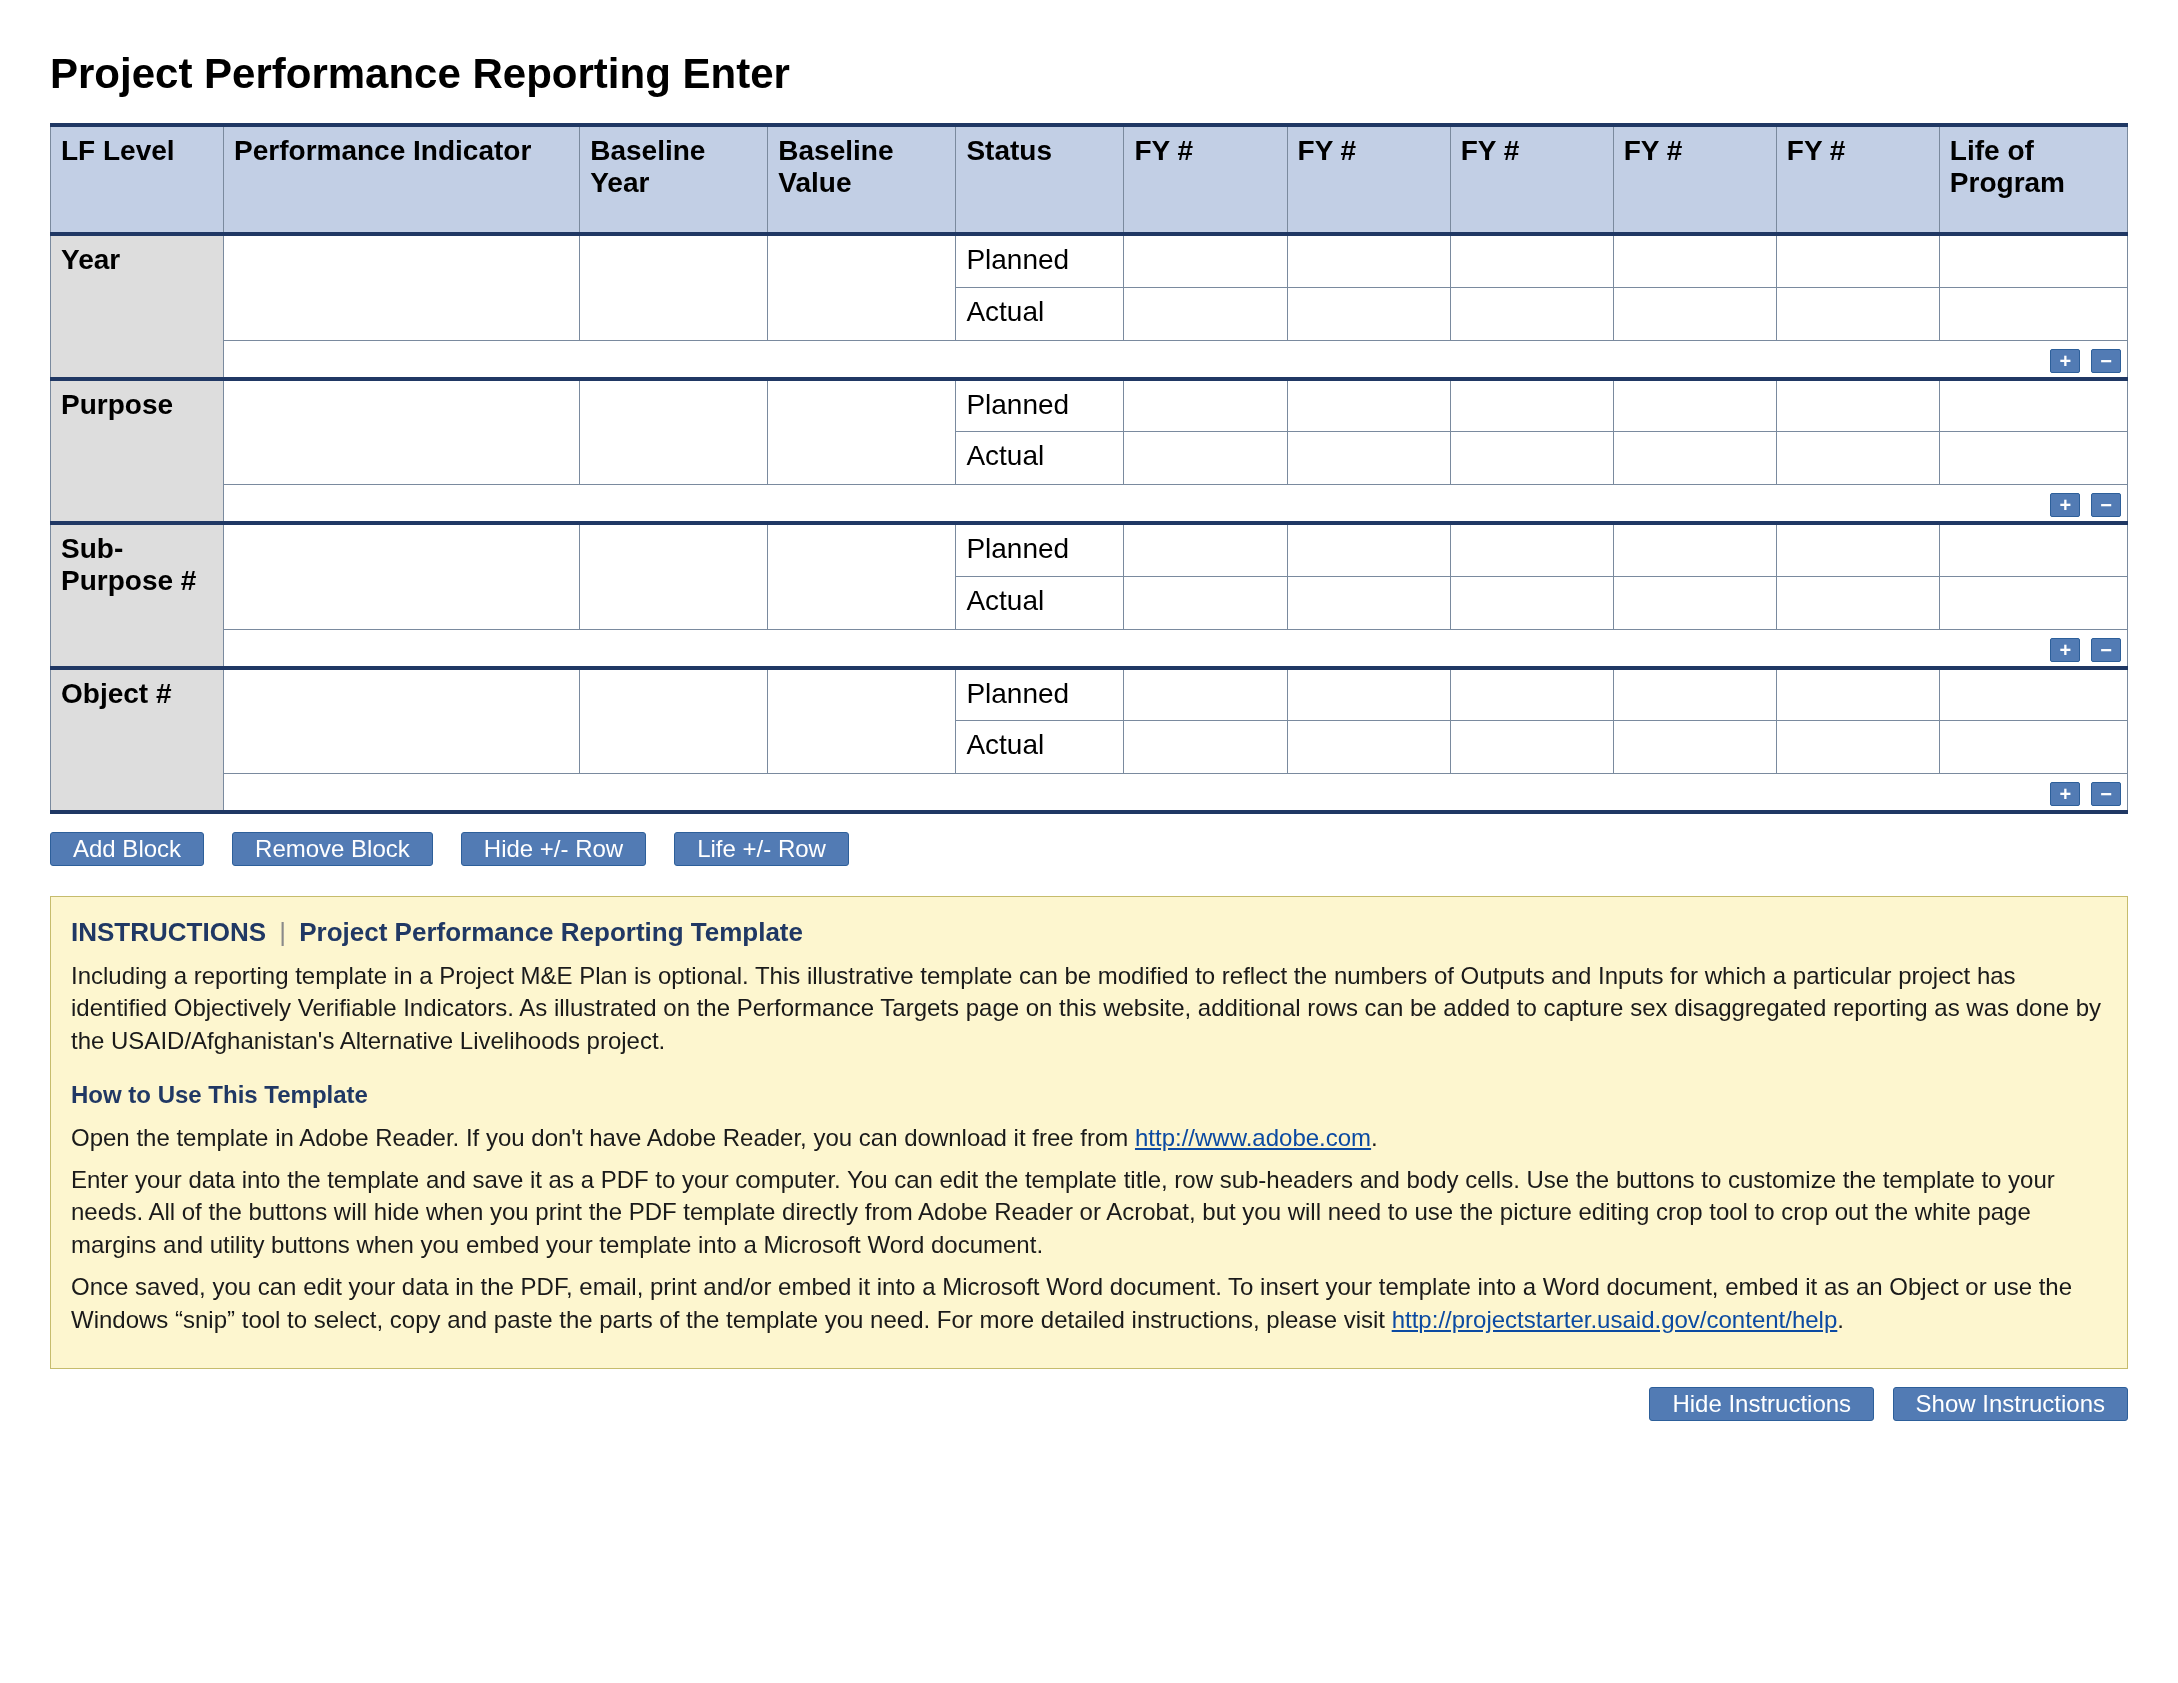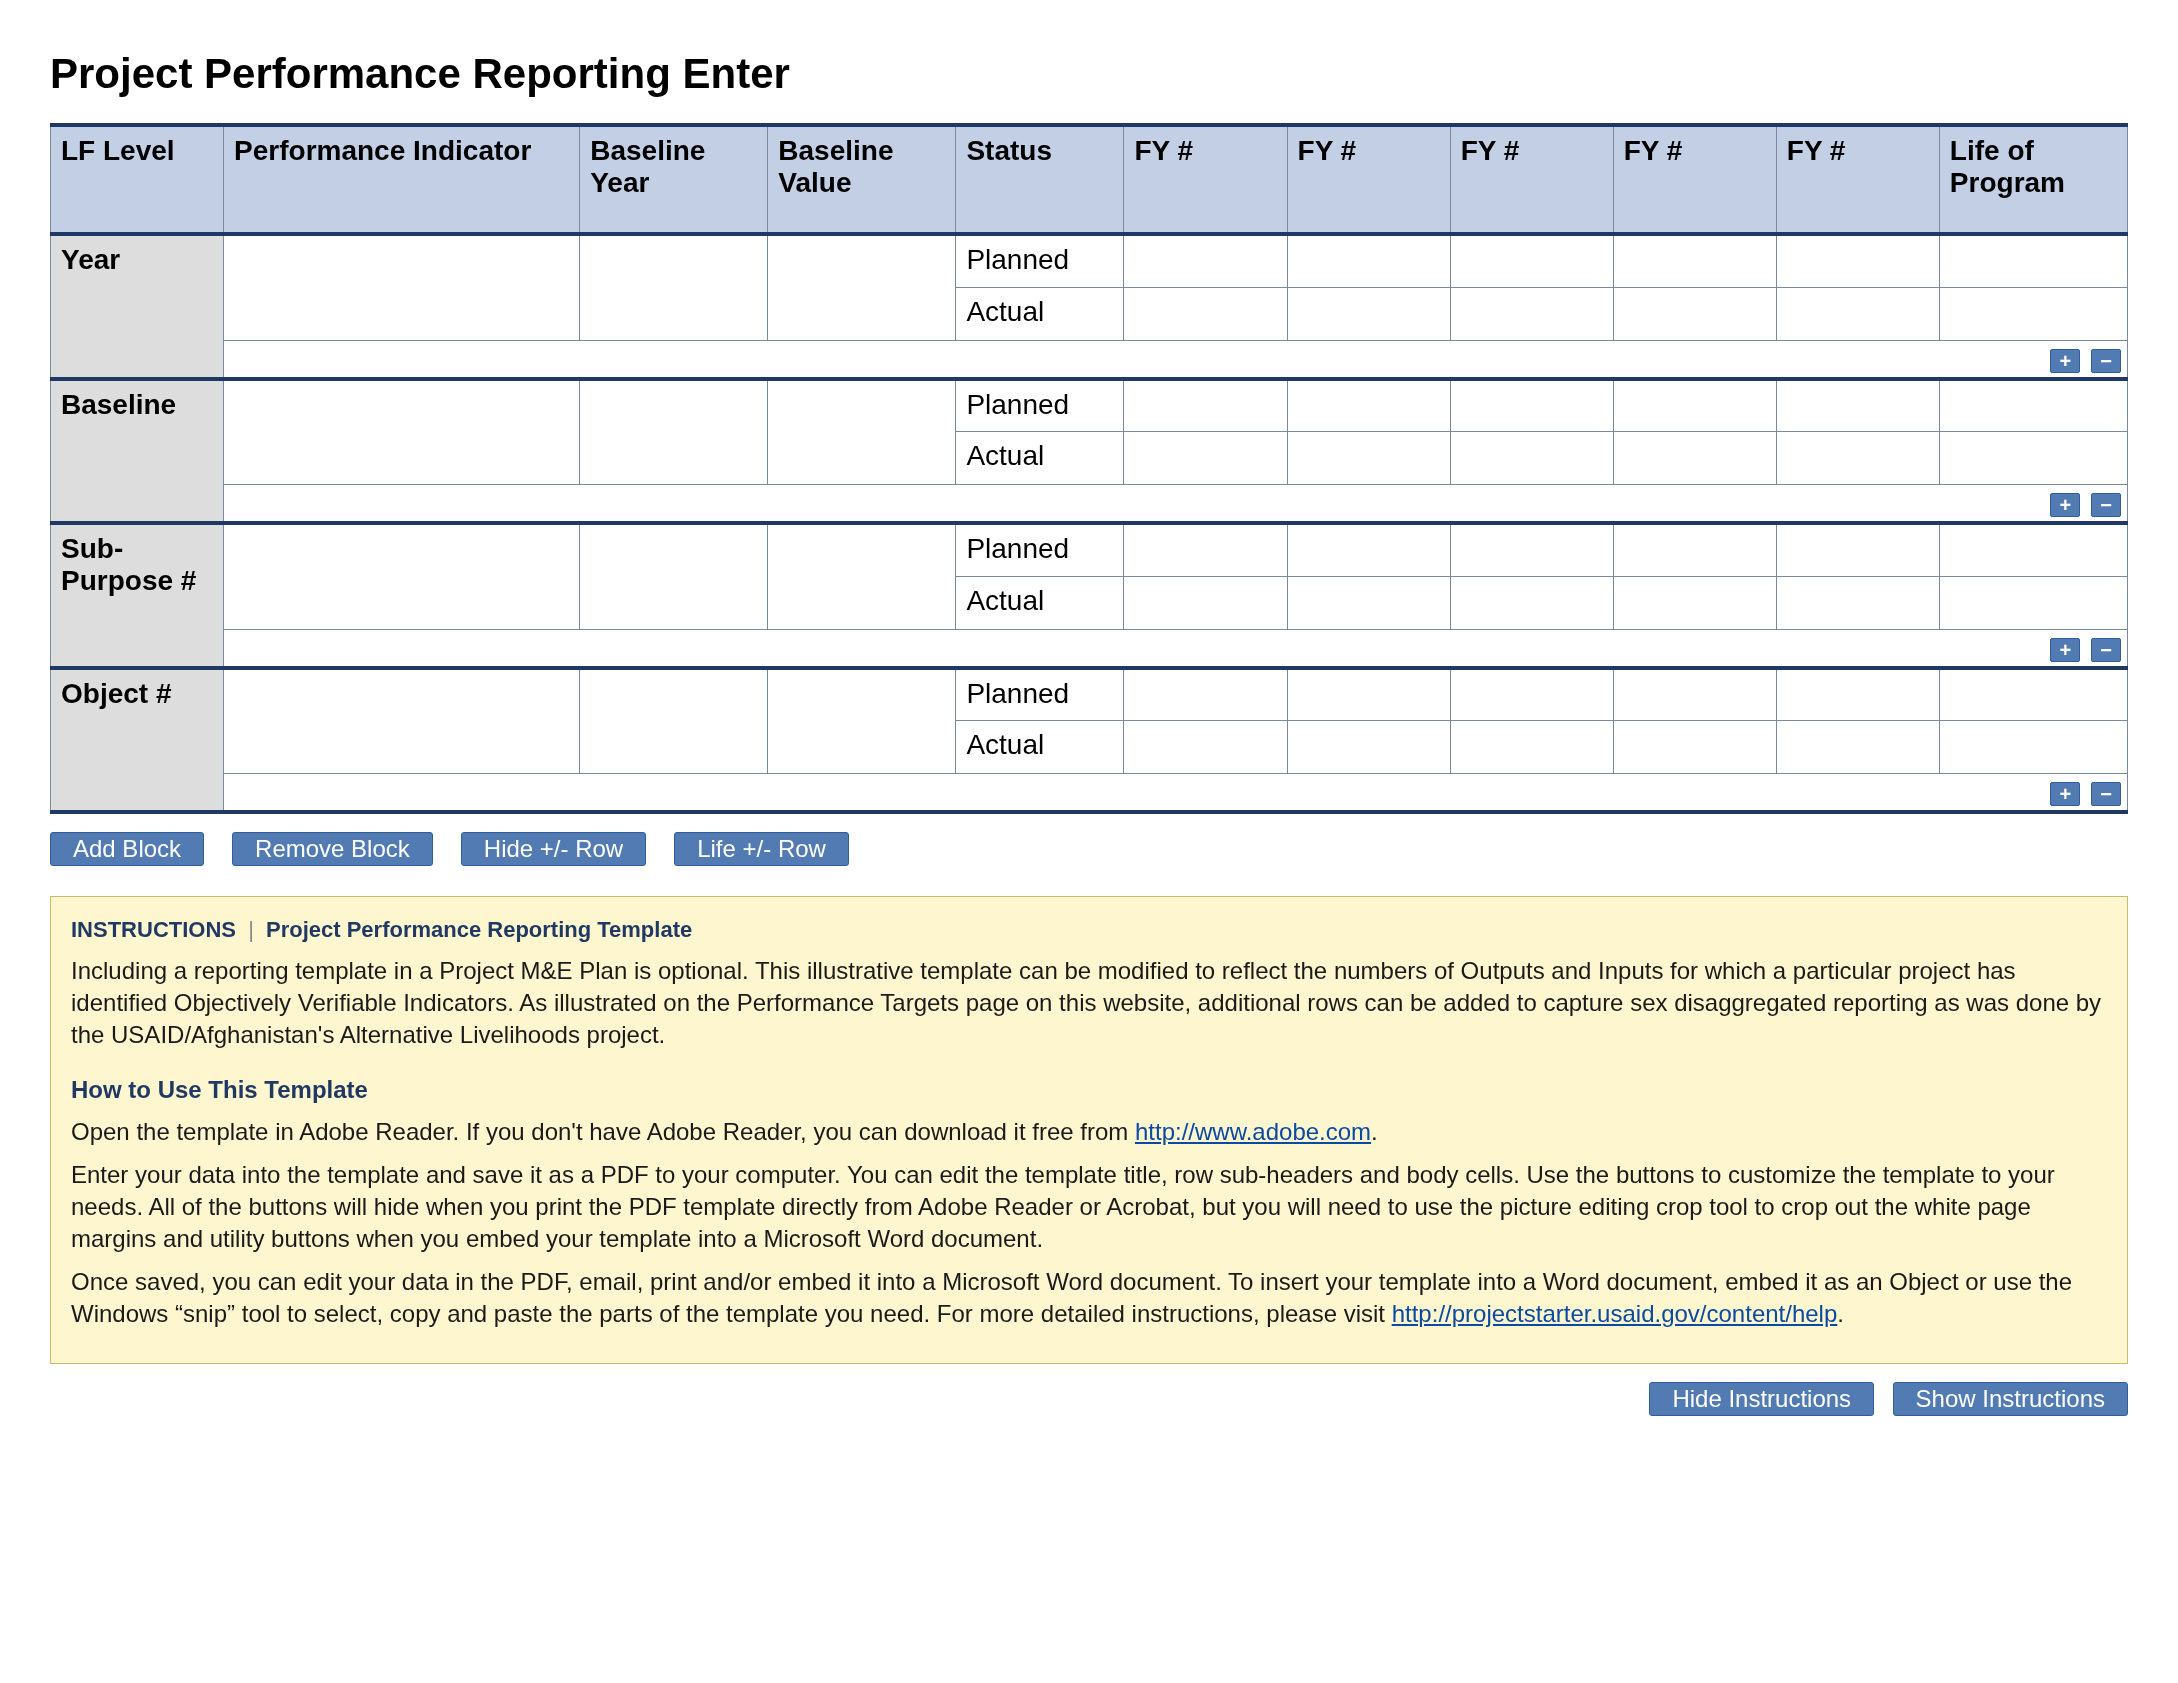--- a/index.html
+++ b/index.html
@@ -95,21 +95,21 @@
 
   .instructions {
     background:var(--instr-bg);
     border:1px solid #c6bc6d;
     padding:18px 20px 22px 20px;
     font-size:24px;
     line-height:1.35;
     color:#1a1a1a;
   }
   .instructions .hdr {
-    font-size:22px;
+    font-size:26px;
     font-weight:bold;
     color:var(--navy);
     margin-bottom:6px;
   }
   .instructions .hdr .sep { color:#8a8a8a; font-weight:normal; padding:0 6px; }
   .instructions .hdr .sub { color:var(--navy); }
   .instructions p { margin:10px 0; }
   .instructions .subhead {
     font-size:24px;
     font-weight:bold;
@@ -179,21 +179,21 @@
         <td></td>
   </tr>
   <tr class="util-row">
     <td class="util-cell" colspan="10">
       <span class="mini-btn">+</span>
       <span class="mini-btn">−</span>
     </td>
   </tr>
 
   <tr>
-    <td class="rowhead top-rule" rowspan="3">Baseline</td>
+    <td class="rowhead top-rule" rowspan="3">Purpose</td>
     <td class="top-rule" rowspan="2"></td>
     <td class="top-rule" rowspan="2"></td>
     <td class="top-rule" rowspan="2"></td>
     <td class="top-rule">Planned</td>
     <td class="top-rule"></td>
         <td class="top-rule"></td>
         <td class="top-rule"></td>
         <td class="top-rule"></td>
         <td class="top-rule"></td>
         <td class="top-rule"></td>

